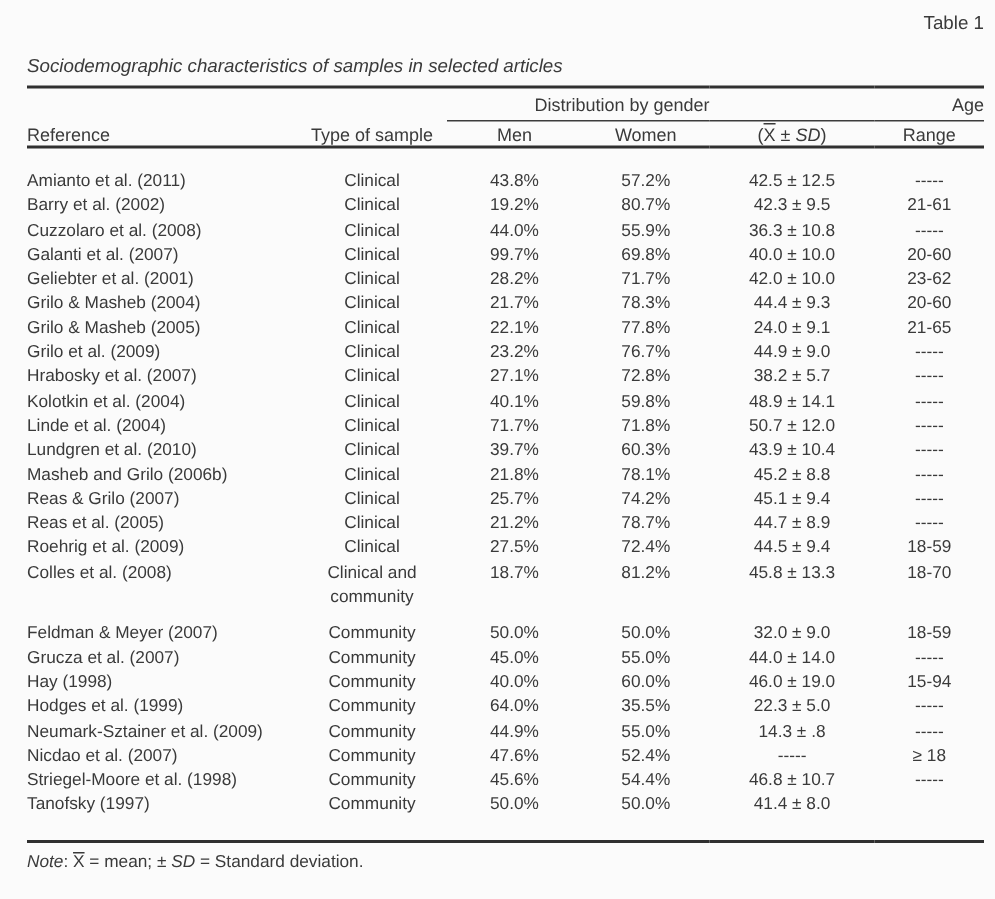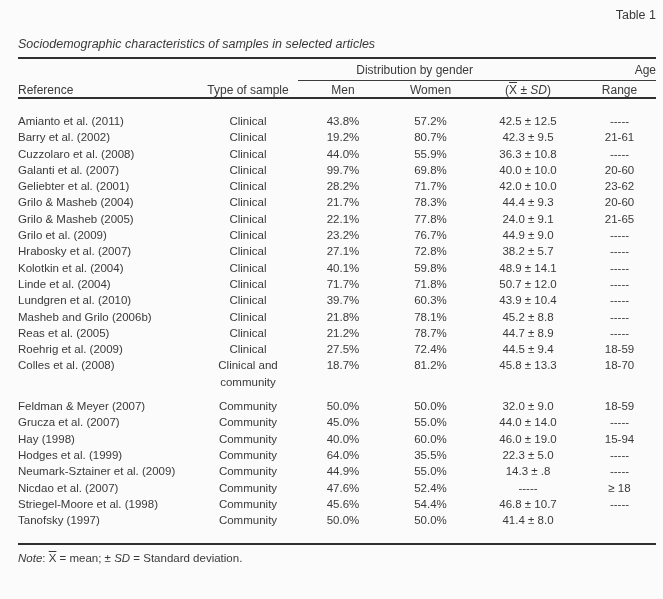--- a/index.html
+++ b/index.html
@@ -172,20 +172,28 @@
         </tr>
         <tr>
           <td>Masheb and Grilo (2006b)</td>
           <td>Clinical</td>
           <td>21.8%</td>
           <td>78.1%</td>
           <td>45.2 ± 8.8</td>
           <td>-----</td>
         </tr>
         <tr>
+          <td>Reas &amp; Grilo (2007)</td>
+          <td>Clinical</td>
+          <td>25.7%</td>
+          <td>74.2%</td>
+          <td>45.1 ± 9.4</td>
+          <td>-----</td>
+        </tr>
+        <tr>
           <td>Reas et al. (2005)</td>
           <td>Clinical</td>
           <td>21.2%</td>
           <td>78.7%</td>
           <td>44.7 ± 8.9</td>
           <td>-----</td>
         </tr>
         <tr>
           <td>Roehrig et al. (2009)</td>
           <td>Clinical</td>

